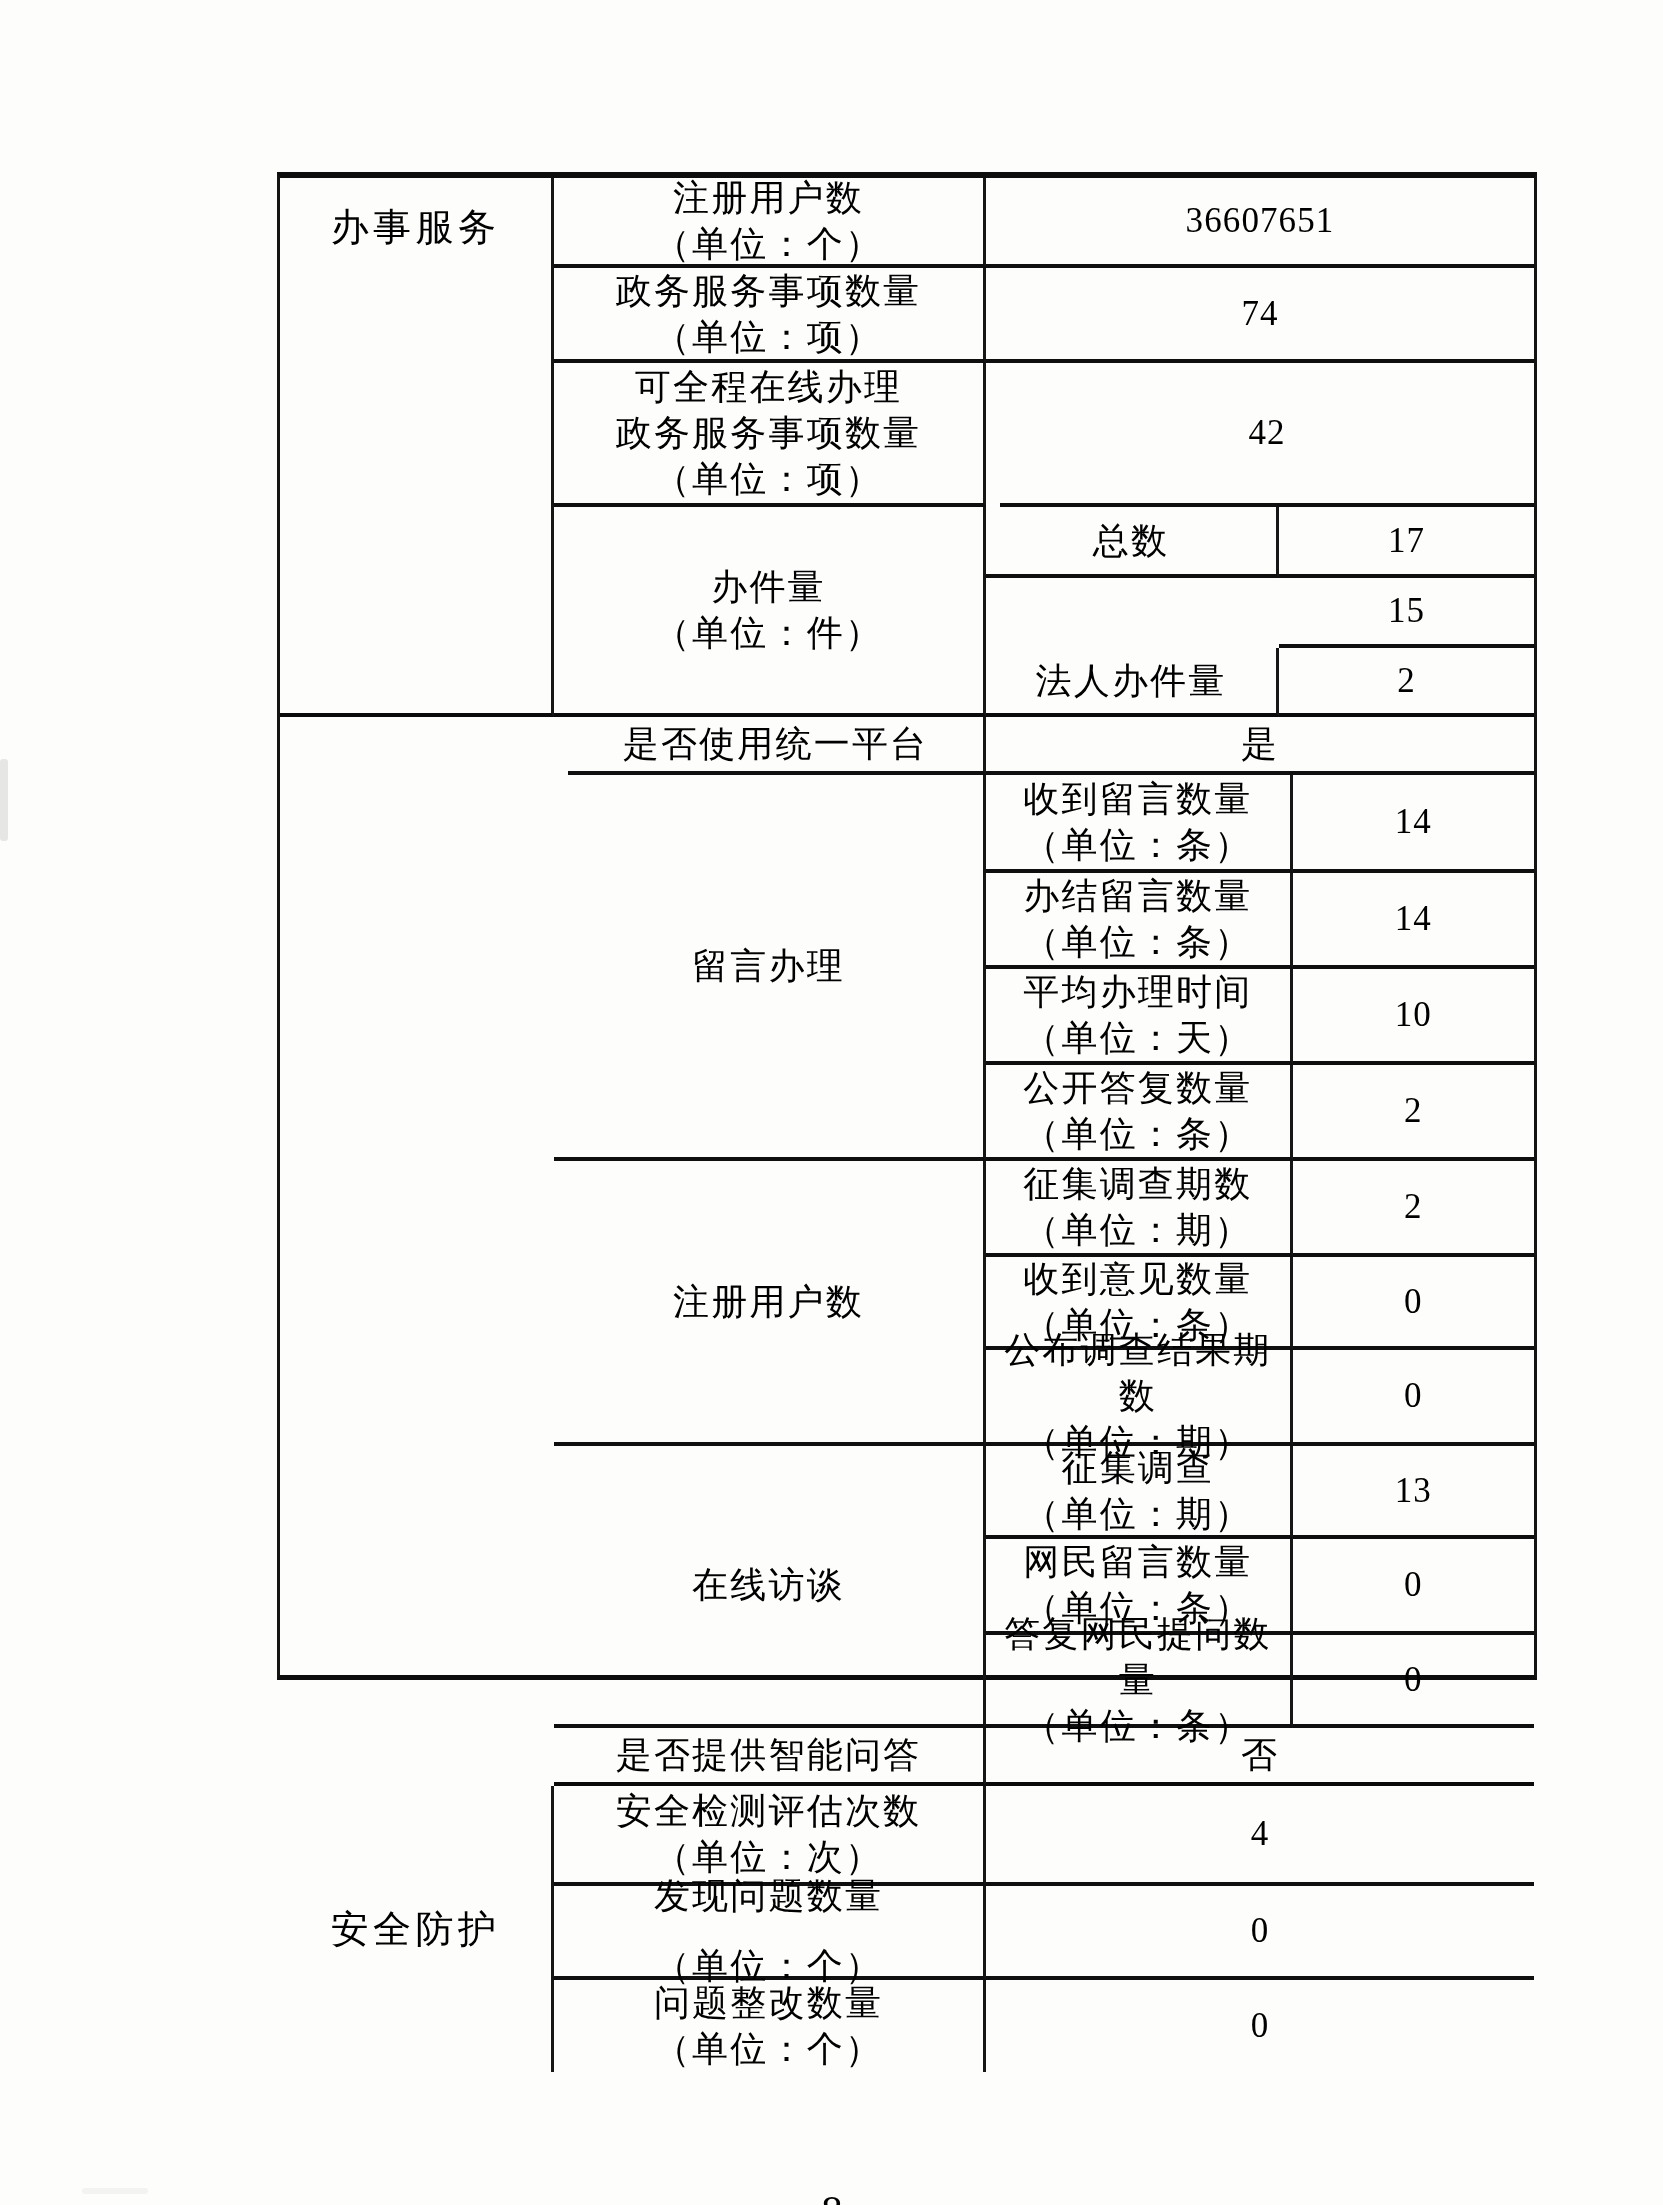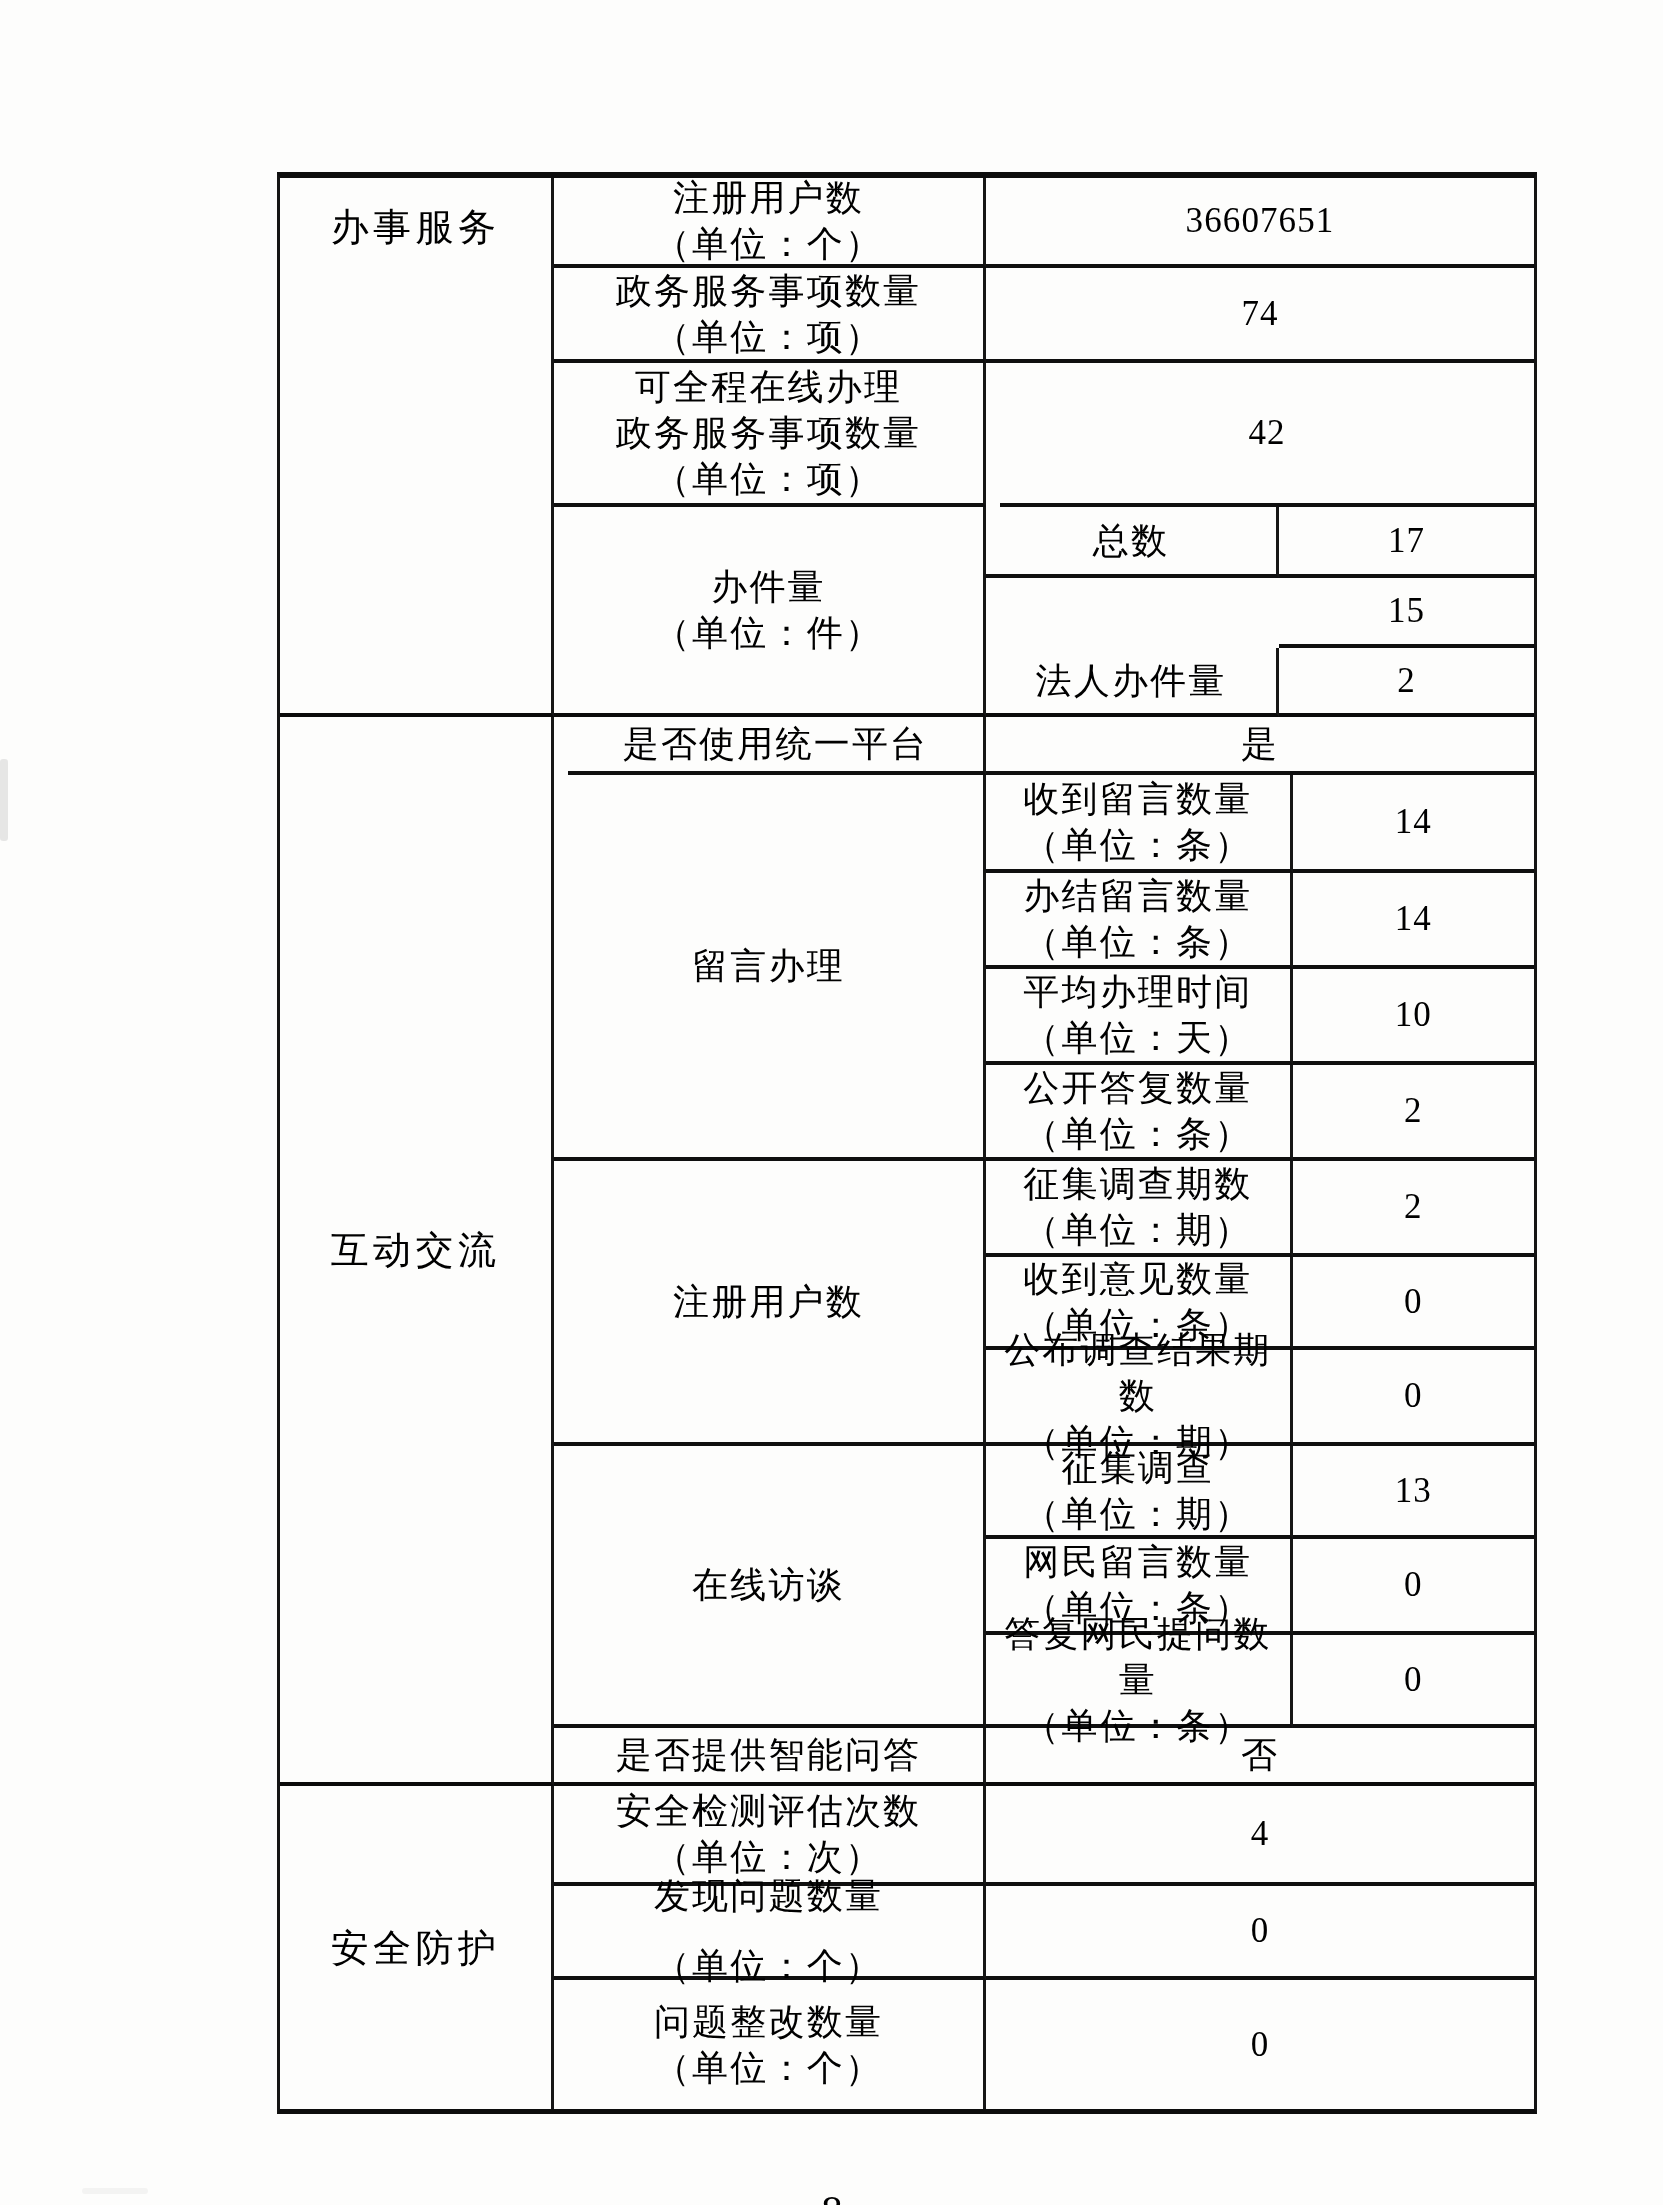--- a/index.html
+++ b/index.html
@@ -12,21 +12,21 @@
   }
   #page {
     position: relative;
     width: 1664px; height: 2205px;
     background: #fdfdfc;
   }
   
   #stat-table {
     position: absolute;
     left: 277px; top: 172px;
-    width: 1260px; height: 1942px;
+    width: 1260px; height: 1508px;
     box-sizing: border-box;
     border-top: 6.6px solid #0d0d0d;
     border-left: 3.8px solid #141414;
     border-right: 3.8px solid #141414;
     border-bottom: 5px solid #0d0d0d;
     display: grid;
     grid-template-columns: 274px 432px 293px 13.7px auto;
     grid-template-rows: 90px 95px 144px 71px 70px 69px 58px 98px 96px 96px 96px 96px 93px 96px 93px 96px 93px 58px 100px 94px auto;
   }
   .c {
@@ -62,23 +62,20 @@
 </head>
 <body>
 
 <div id="page">
 
   <div id="stat-table">
 
     <div class="c cat br bbs top-align" style="grid-row:1/7; grid-column:1/2;">
       <span>办事服务</span>
     </div>
-    <div class="c cat br bbs" style="grid-row:7/19; grid-column:1/2;">
-      <span>互动交流</span>
-    </div>
     <div class="c cat br" style="grid-row:19/22; grid-column:1/2;">
       <span>安全防护</span>
     </div>
 
     <div class="c lbl br bb" style="grid-row:1/2; grid-column:2/3;">
       <span>注册用户数</span>
       <span>（单位：个）</span>
     </div>
     <div class="c val bb" style="grid-row:1/2; grid-column:3/6;">
       <span>36607651</span>

